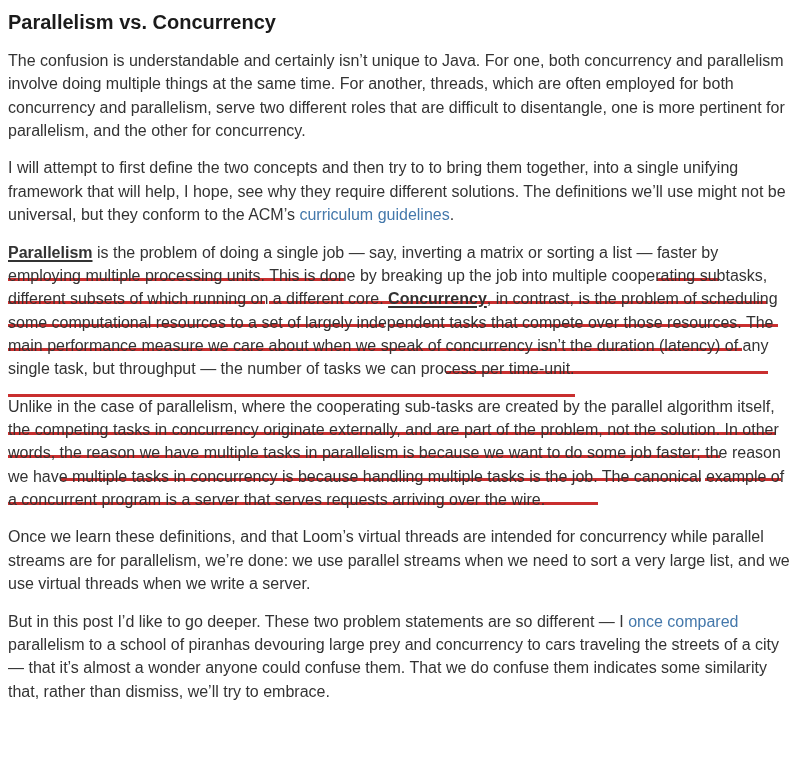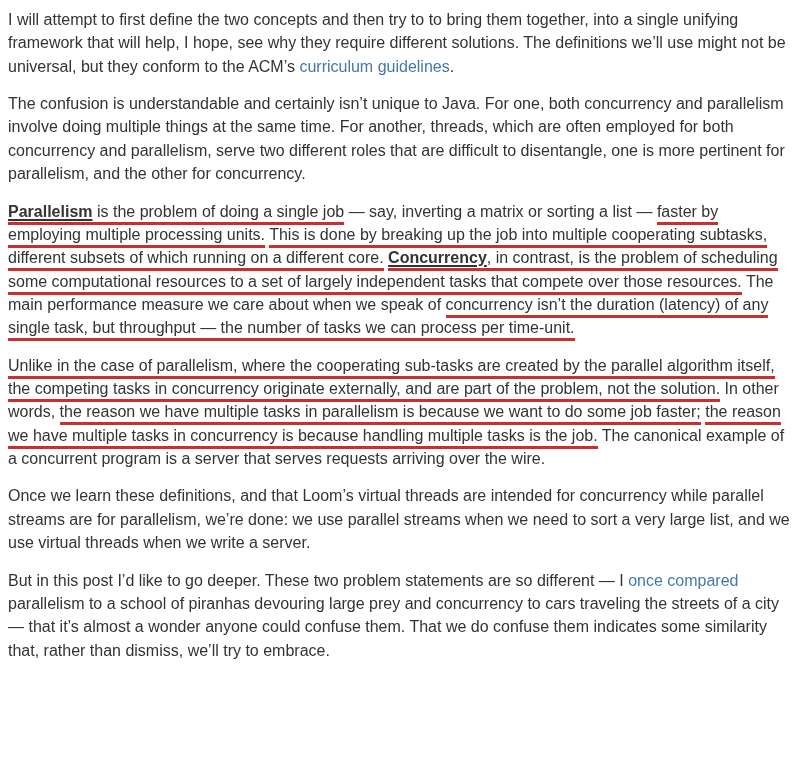--- a/index.html
+++ b/index.html
@@ -36,34 +36,35 @@
     margin: 0 0 14px 0;
   }
   .b { font-weight: bold; }
   .i { }
   .u {
     text-decoration: underline;
     text-decoration-thickness: 2px;
     text-underline-offset: 2px;
   }
   .rl {
-    padding-bottom: 2px;
+    padding-bottom: 17px;
     border-bottom: 3px solid var(--red);
   }
   a {
     color: var(--link);
     text-decoration: none;
     cursor: pointer;
   }
 </style>
 </head>
 <body>
 
 <main>
+  <h1>Parallelism vs. Concurrency</h1>
   <div id="article-body">
+      <p><span>The confusion is understandable and certainly isn’t unique to Java. For one, both concurrency and parallelism involve doing multiple things at the same time. For another, threads, which are often employed for both concurrency and parallelism, serve two different roles that are difficult to disentangle, one is more pertinent for parallelism, and the other for concurrency.</span></p>
       <p><span>I will attempt to first define the two concepts and then try to to bring them together, into a single unifying framework that will help, I hope, see why they require different solutions. The definitions we’ll use might not be universal, but they conform to the ACM’s </span><a href="#">curriculum guidelines</a><span>.</span></p>
-      <p><span>The confusion is understandable and certainly isn’t unique to Java. For one, both concurrency and parallelism involve doing multiple things at the same time. For another, threads, which are often employed for both concurrency and parallelism, serve two different roles that are difficult to disentangle, one is more pertinent for parallelism, and the other for concurrency.</span></p>
       <p><span class="b u rl">Parallelism</span><span class="rl"> is the problem of doing a single job</span><span> — say, inverting a matrix or sorting a list — </span><span class="rl">faster by employing multiple processing units.</span><span> </span><span class="rl">This is done by breaking up the job into multiple </span><span class="i rl">cooperating</span><span class="rl"> subtasks, different subsets of which running on a different core.</span><span> </span><span class="b u rl">Concurrency</span><span class="rl">, in contrast, is the problem of scheduling some computational resources to a set of largely independent tasks that </span><span class="i rl">compete</span><span class="rl"> over those resources.</span><span> The main performance measure we care about when we speak of </span><span class="rl">concurrency isn’t the duration (latency) of any single task, but </span><span class="i rl">throughput</span><span class="rl"> — the number of tasks we can process per time-unit.</span></p>
       <p><span class="rl">Unlike in the case of parallelism, where the cooperating sub-tasks are created by the parallel algorithm itself,</span><span> </span><span class="rl">the competing tasks in concurrency originate externally, and are part of the problem, not the solution.</span><span> In other words, </span><span class="rl">the reason we have multiple tasks in parallelism is because we want to do some job faster;</span><span> </span><span class="rl">the reason we have multiple tasks in concurrency is because handling multiple tasks </span><span class="i rl">is</span><span class="rl"> the job.</span><span> The canonical example of a concurrent program is a server that serves requests arriving over the wire.</span></p>
       <p><span>Once we learn these definitions, and that Loom’s virtual threads are intended for concurrency while parallel streams are for parallelism, we’re done: we use parallel streams when we need to sort a very large list, and we use virtual threads when we write a server.</span></p>
       <p><span>But in this post I’d like to go deeper. These two problem statements are so different — I </span><a href="#">once compared</a><span> parallelism to a school of piranhas devouring large prey and concurrency to cars traveling the streets of a city — that it’s almost a wonder anyone could confuse them. That we </span><span class="i">do</span><span> confuse them indicates some similarity that, rather than dismiss, we’ll try to embrace.</span></p>
     </div>
 </main>
 
 </body></html>

